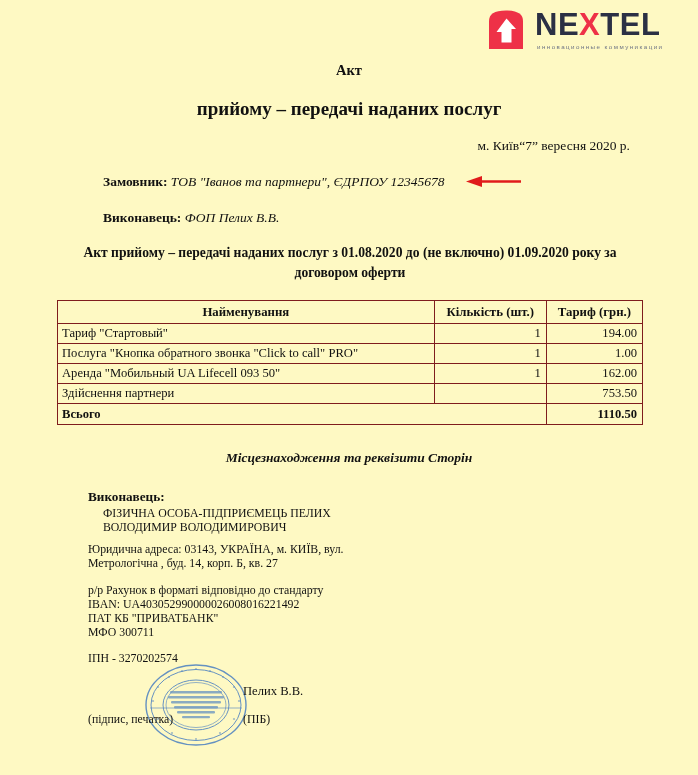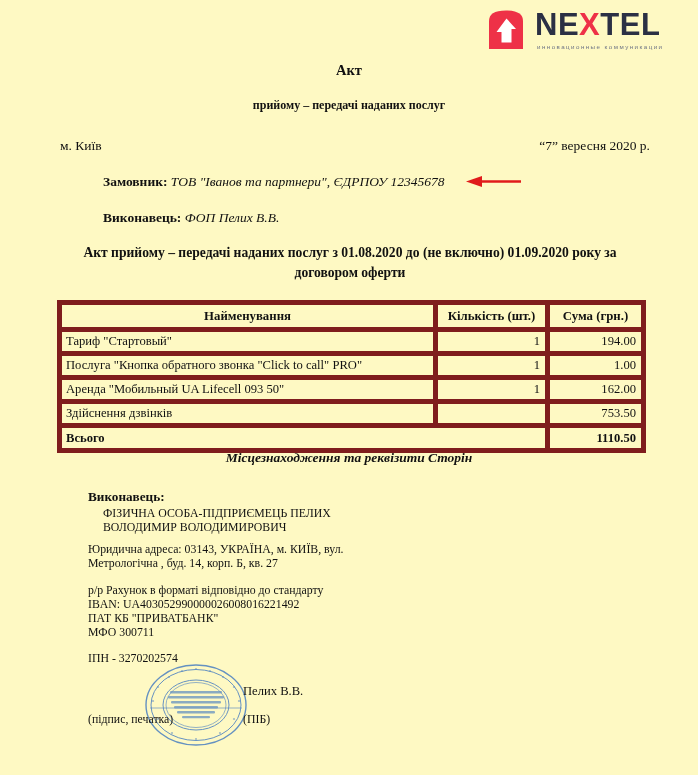--- a/index.html
+++ b/index.html
@@ -71,31 +71,31 @@
     font-weight: bold;
     font-size: 14.5px;
   }
   .title-sub {
     position: absolute;
     top: 98px;
     left: 0;
     width: 698px;
     text-align: center;
     font-weight: bold;
-    font-size: 12px;
+    font-size: 19px;
   }
 
   
   .row-citydate {
     position: absolute;
     top: 138px;
-    left: 60px;
+    left: 40px;
     width: 590px;
     display: flex;
-    justify-content: space-between;
+    justify-content: flex-end;
     font-size: 13.5px;
   }
 
   
   .party {
     position: absolute;
     left: 103px;
     font-size: 13.5px;
     white-space: nowrap;
   }
@@ -128,21 +128,21 @@
   .svc-table {
     position: absolute;
     top: 300px;
     left: 57px;
     width: 586px;
     border-collapse: collapse;
     font-size: 12.6px;
     table-layout: fixed;
   }
   .svc-table th, .svc-table td {
-    border: 5px solid #7f1d1d;
+    border: 1px solid #7f1d1d;
     padding: 1px 4px;
     height: 17px;
     line-height: 15px;
     vertical-align: middle;
   }
   .svc-table thead th {
     text-align: center;
     font-weight: bold;
     font-size: 12.8px;
     height: 20px;
@@ -285,41 +285,41 @@
   <table class="svc-table">
     <colgroup>
       <col class="col-name">
         <col class="col-qty">
         <col class="col-sum">
     </colgroup>
     <thead>
       <tr>
         <th>Найменування</th>
         <th>Кількість (шт.)</th>
-        <th>Сума (грн.)</th>
+        <th>Тариф (грн.)</th>
       </tr>
     </thead>
     <tbody>
       <tr>
         <td>Тариф "Стартовый"</td>
         <td class="num">1</td>
         <td class="num">194.00</td>
       </tr>
       <tr>
         <td>Послуга "Кнопка обратного звонка "Click to call" PRO"</td>
         <td class="num">1</td>
         <td class="num">1.00</td>
       </tr>
       <tr>
         <td>Аренда "Мобильный UA Lifecell 093 50"</td>
         <td class="num">1</td>
         <td class="num">162.00</td>
       </tr>
       <tr>
-        <td>Здійснення дзвінків</td>
+        <td>Здійснення партнери</td>
         <td class="num"></td>
         <td class="num">753.50</td>
       </tr>
       <tr class="total">
         <td colspan="2">Всього</td>
         <td class="num">1110.50</td>
       </tr>
     </tbody>
   </table>
 

